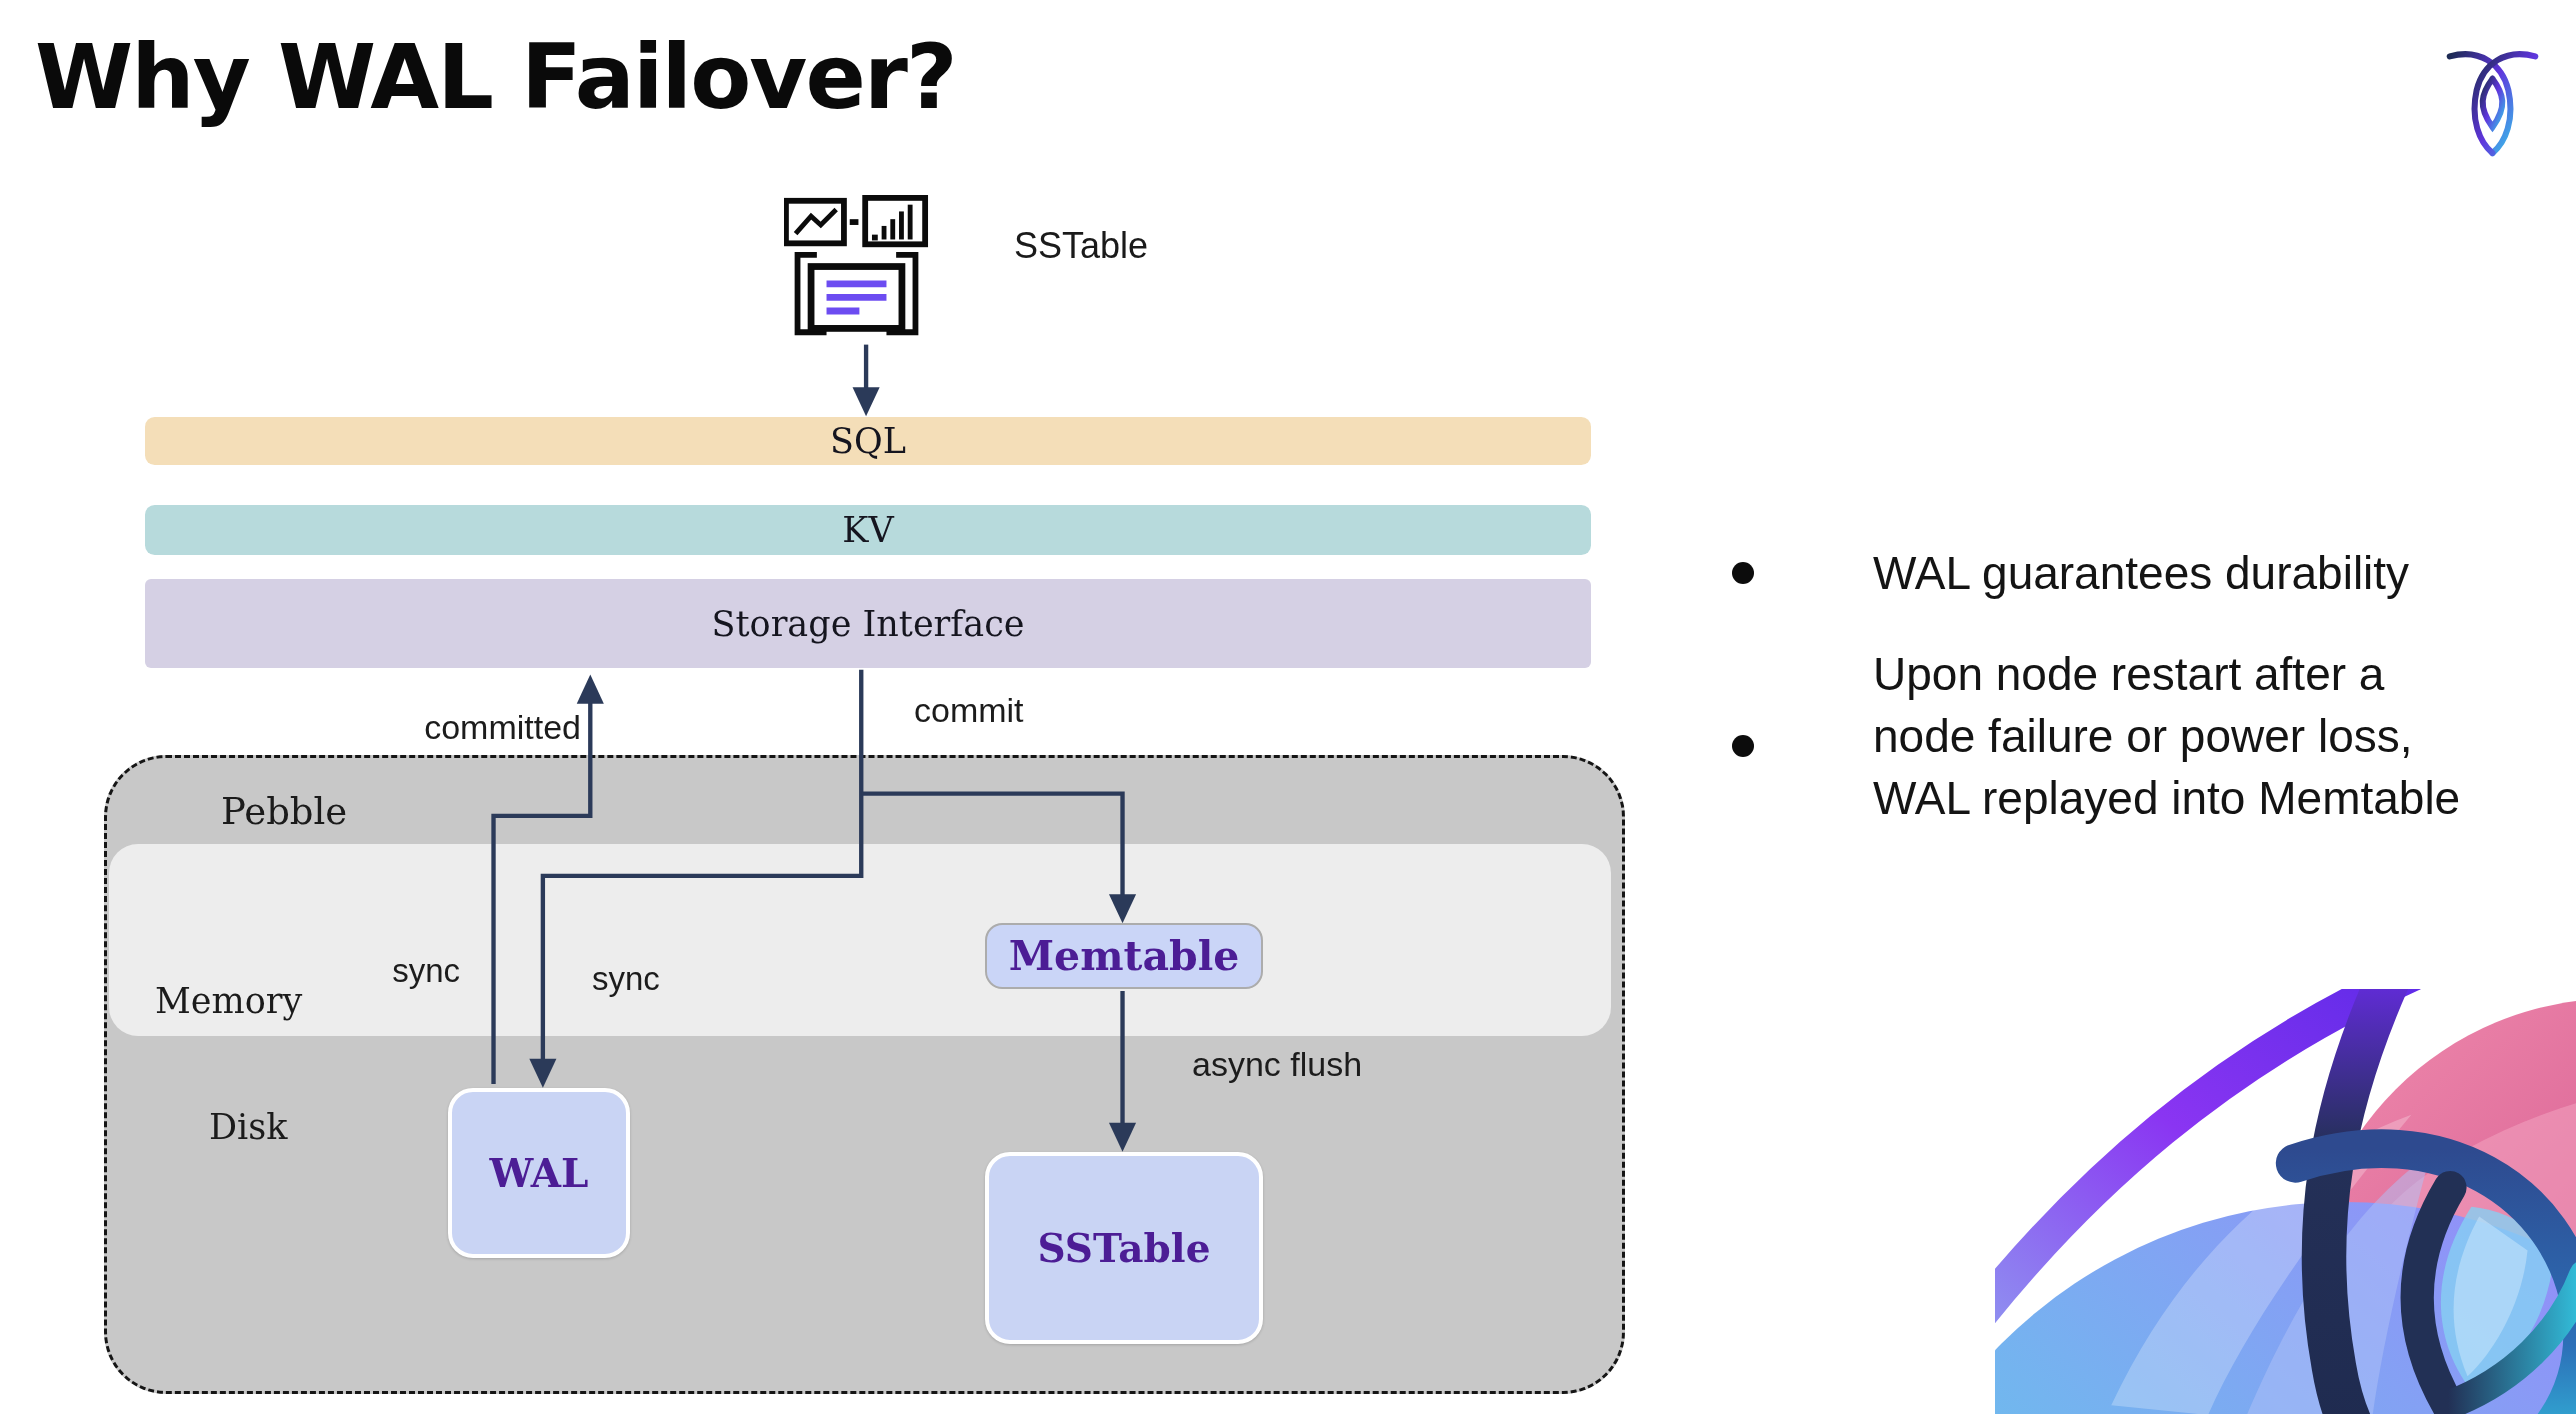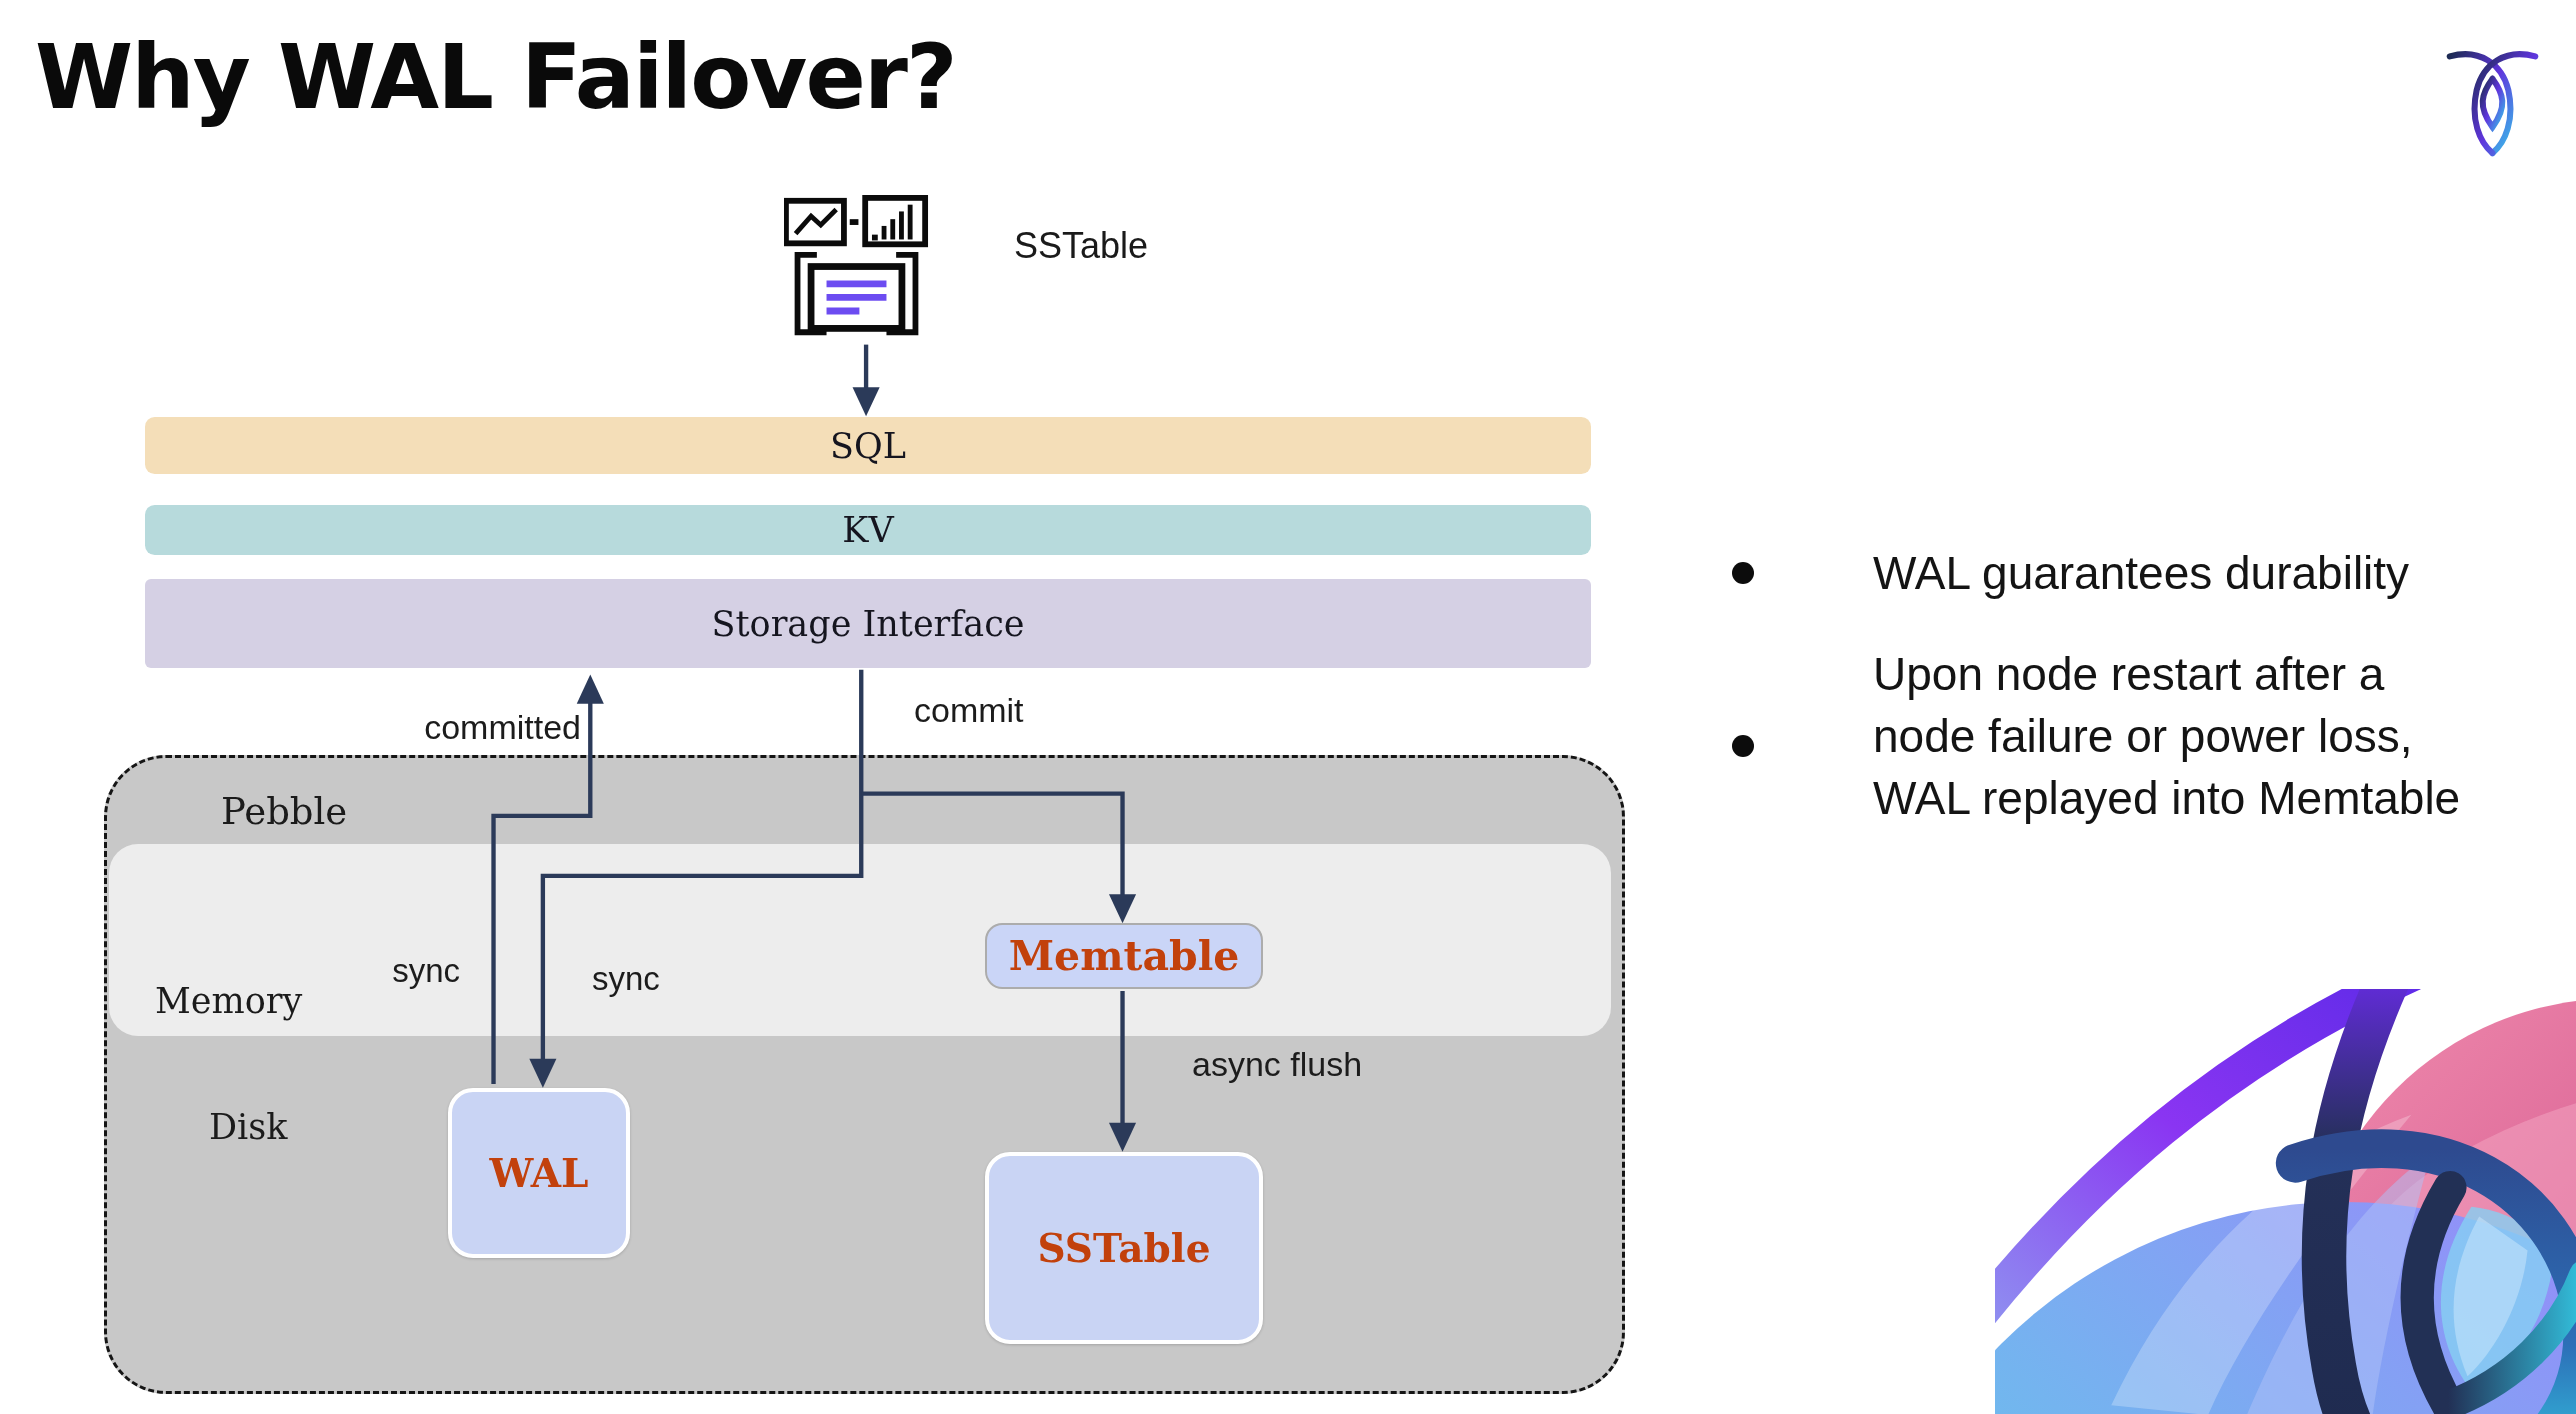--- a/index.html
+++ b/index.html
@@ -16,21 +16,21 @@
     font-weight:800;font-size:89px;letter-spacing:-1.9px;color:#0a0a0a;
   }
 
   
   .layer-bar{
     left:145px;width:1446px;border-radius:9.7px;
     display:flex;align-items:center;justify-content:center;
     font-family:"DejaVu Serif","Liberation Serif",serif;
     font-size:35px;color:#15151f;
   }
-  .bar-sql{top:417px;height:57px;background:#F4DEB8;}
+  .bar-sql{top:417px;height:48px;background:#F4DEB8;}
   .bar-kv{top:505px;height:50px;background:#B7DADC;}
   .bar-storage{top:579px;height:89px;background:#D5D0E4;border-radius:6px;}
 
   
   .pebble{
     left:104px;top:755px;width:1521px;height:639px;
     background:#C8C8C8;border:3.9px dashed #151515;border-radius:62px;
     box-sizing:border-box;
   }
   .memory-band{
@@ -42,21 +42,21 @@
     color:#1b1b1b;font-size:37px;
   }
   .lbl-pebble{left:221px;top:790px;}
   .lbl-memory{left:155px;top:981px;font-size:35px;}
   .lbl-disk{left:209px;top:1107px;font-size:35px;}
 
   
   .node{
     display:flex;align-items:center;justify-content:center;
     font-family:"DejaVu Serif","Liberation Serif",serif;
-    font-weight:bold;color:#c2410c;box-sizing:border-box;
+    font-weight:bold;color:#4c1d95;box-sizing:border-box;
   }
   .node-wal{
     left:448px;top:1088px;width:182px;height:170px;border-radius:25px;
     background:#C9D4F4;border:4.8px solid #ffffff;font-size:39px;
     box-shadow:0 1px 2.9px rgba(0,0,0,.18);
   }
   .node-memtable{
     left:985px;top:923px;width:278px;height:66px;border-radius:17.4px;
     background:#CAD5F7;border:2.9px solid #ACACAC;font-size:41px;
   }

